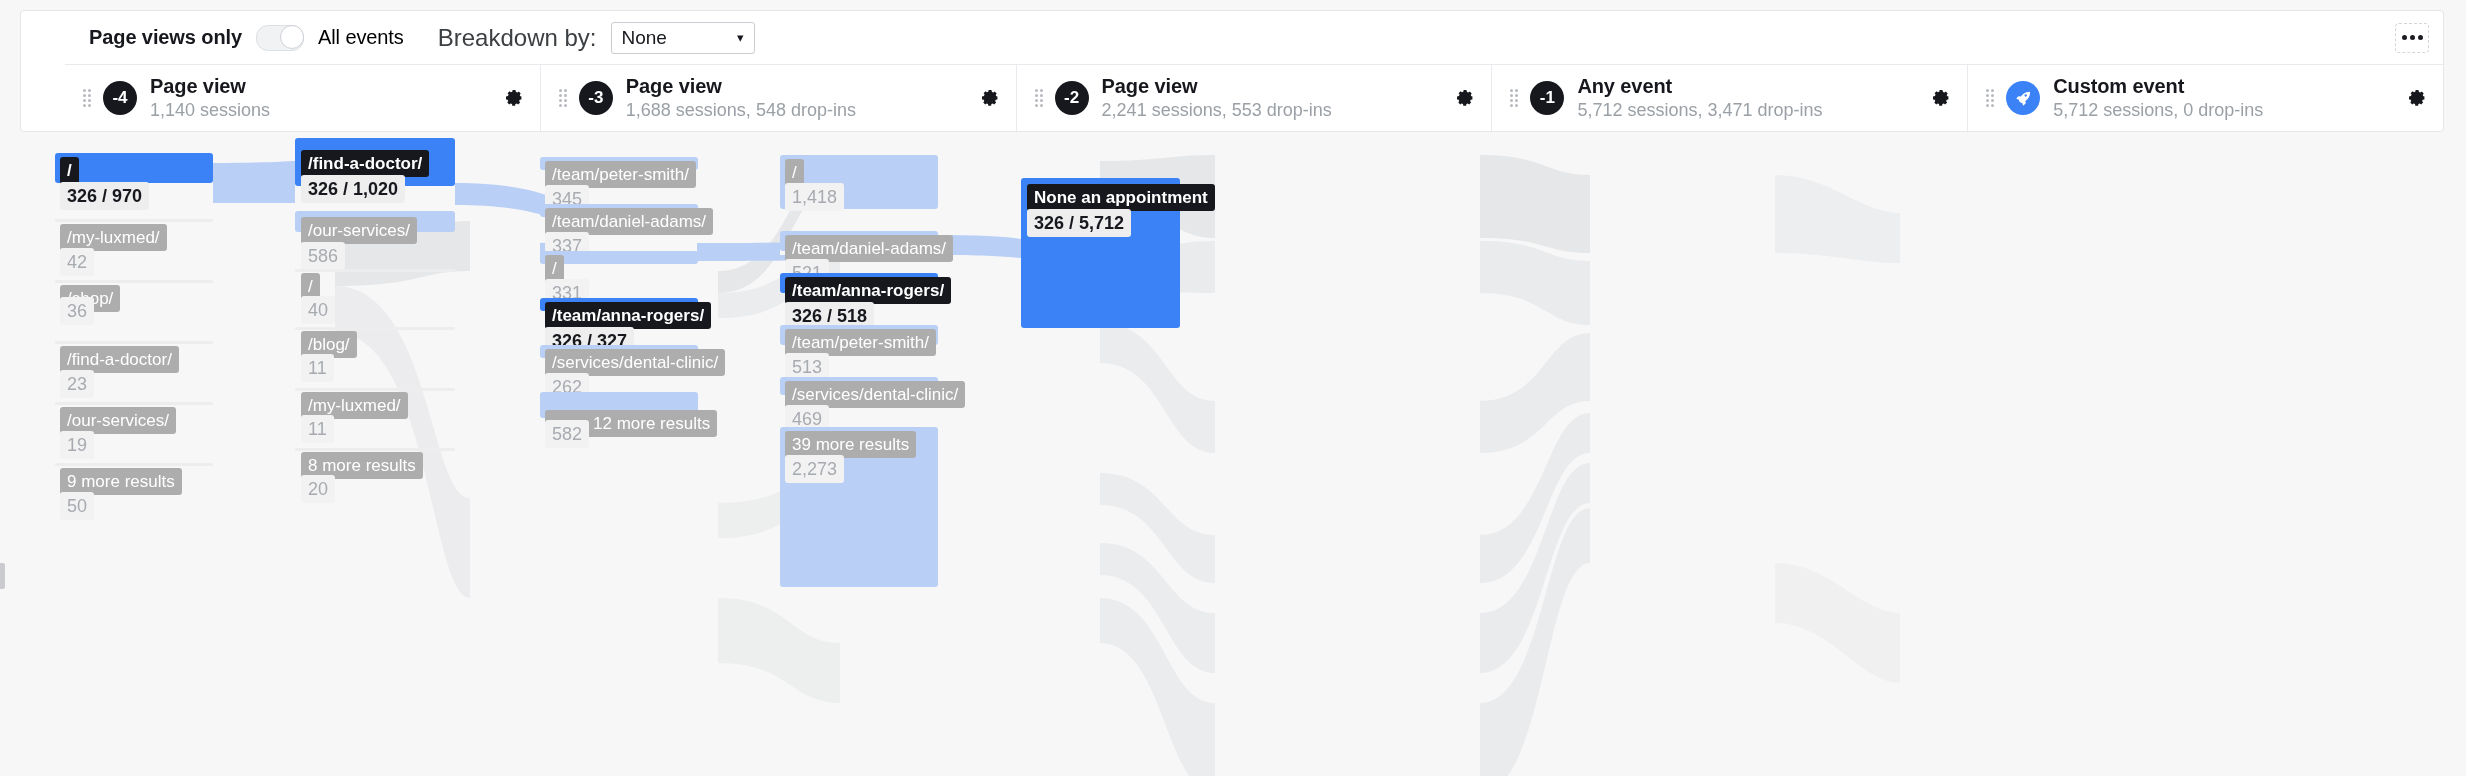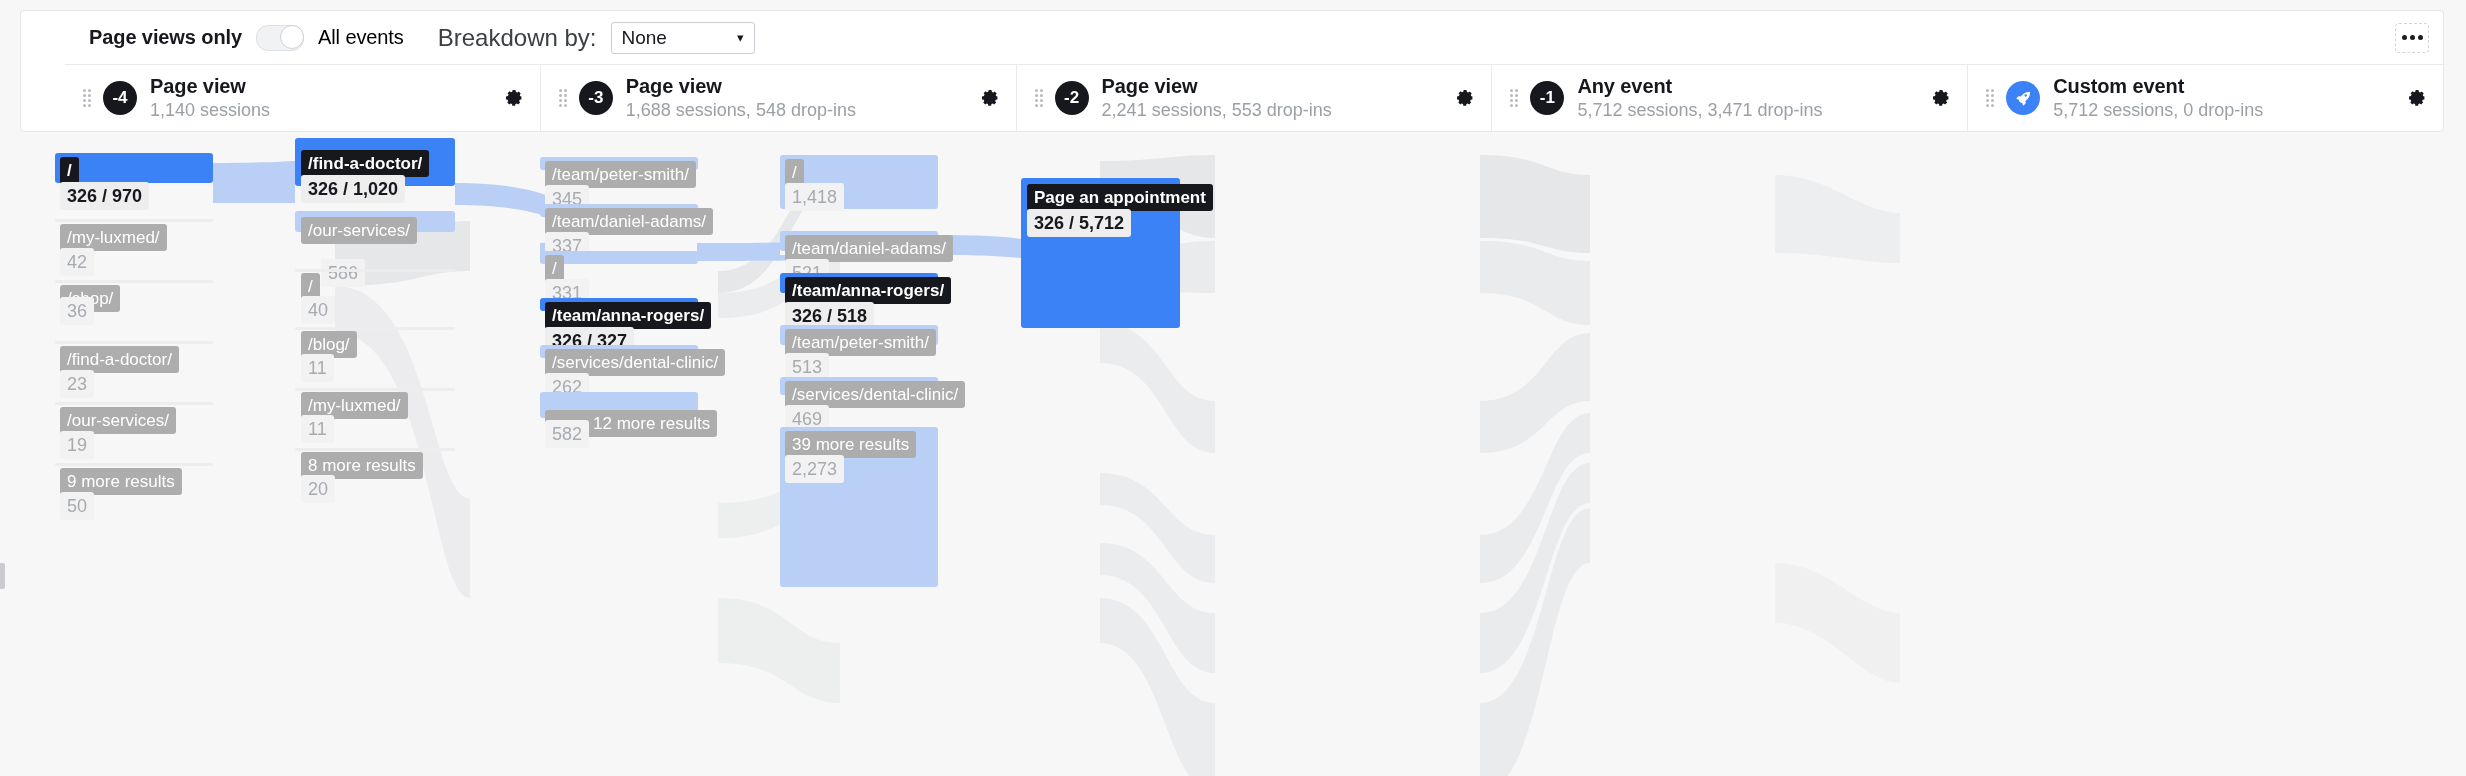--- a/index.html
+++ b/index.html
@@ -349,21 +349,21 @@
   <div class="node dim" style="left:55px;top:320px;width:158px;height:3px;"></div>
   <span class="tag grey" style="left:60px;top:325px;">9 more results</span>
   <span class="val faint" style="left:60px;top:349px;">50</span>
 
   <div class="node sel" style="left:295px;top:-5px;width:160px;height:48px;"></div>
   <span class="tag dark" style="left:301px;top:7px;">/find-a-doctor/</span>
   <span class="val strong" style="left:301px;top:32px;">326 / 1,020</span>
 
   <div class="node lit" style="left:295px;top:68px;width:160px;height:21px;"></div>
   <span class="tag grey" style="left:301px;top:74px;">/our-services/</span>
-  <span class="val faint" style="left:301px;top:116px;margin-left:20px;">586</span>
+  <span class="val faint" style="left:301px;top:99px;">586</span>
 
   <div class="node dim" style="left:295px;top:126px;width:160px;height:3px;"></div>
   <span class="tag grey" style="left:301px;top:130px;">/</span>
   <span class="val faint" style="left:301px;top:153px;">40</span>
 
   <div class="node dim" style="left:295px;top:184px;width:160px;height:3px;"></div>
   <span class="tag grey" style="left:301px;top:188px;">/blog/</span>
   <span class="val faint" style="left:301px;top:211px;">11</span>
 
   <div class="node dim" style="left:295px;top:245px;width:160px;height:3px;"></div>
@@ -416,16 +416,16 @@
 
   <div class="node lit" style="left:780px;top:234px;width:158px;height:18px;"></div>
   <span class="tag grey" style="left:785px;top:238px;">/services/dental-clinic/</span>
   <span class="val faint" style="left:785px;top:262px;">469</span>
 
   <div class="node lit" style="left:780px;top:284px;width:158px;height:160px;"></div>
   <span class="tag grey" style="left:785px;top:288px;">39 more results</span>
   <span class="val faint" style="left:785px;top:312px;">2,273</span>
 
   <div class="node sel" style="left:1021px;top:35px;width:159px;height:150px;"></div>
-  <span class="tag dark" style="left:1027px;top:41px;">Page an appointment</span>
+  <span class="tag dark" style="left:1027px;top:41px;">None an appointment</span>
   <span class="val strong" style="left:1027px;top:66px;">326 / 5,712</span>
 
 </div>
 
 </body></html>

